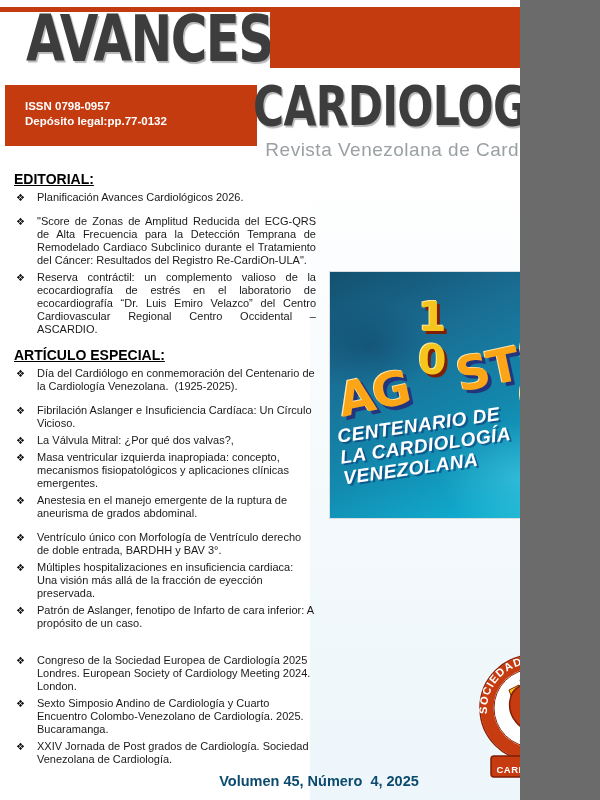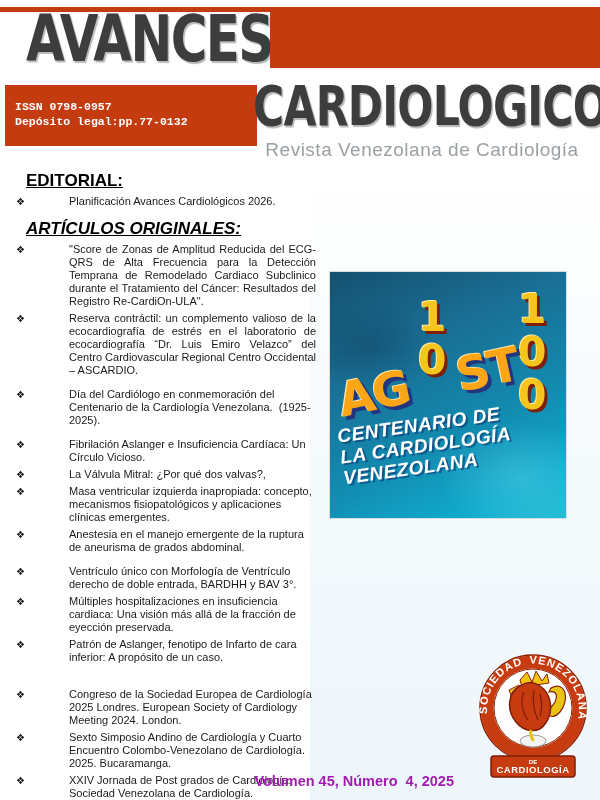--- a/index.html
+++ b/index.html
@@ -1,44 +1,44 @@
 <!DOCTYPE html>
 <html><head>
 <meta charset="utf-8">
 <style>
   html,body{margin:0;padding:0;background:#6b6b6b;}
-  .page{position:relative;width:600px;height:800px;background:#ffffff;overflow:hidden;
+  .page{position:relative;width:520px;height:800px;background:#ffffff;overflow:hidden;
         font-family:"Liberation Sans",sans-serif;color:#1a1a1a;}
 
   
   .top-rule{position:absolute;left:0;top:7px;width:600px;height:5px;background:#c43b10;}
   .title-top{position:absolute;left:26px;top:4px;font-family:"DejaVu Sans",sans-serif;
              font-weight:bold;font-size:64px;line-height:70px;color:#3d3d3d;
              letter-spacing:-2px;transform:scaleX(0.78);transform-origin:left top;
              text-shadow:2px 2px 1px rgba(0,0,0,.28);}
   .red-block{position:absolute;left:270px;top:12px;width:330px;height:56px;background:#c43b10;}
   .issn-band{position:absolute;left:5px;top:85px;width:252px;height:61px;background:#c43b10;
              color:#ffffff;font-weight:bold;font-size:11.5px;line-height:15px;
-             padding:14px 0 0 10px;box-sizing:border-box;font-family:Liberation Mono, monospace;}
+             padding:14px 0 0 20px;box-sizing:border-box;}
   .title-bottom{position:absolute;left:253px;top:70px;font-family:"DejaVu Sans",sans-serif;
              font-weight:bold;font-size:56px;line-height:72px;color:#3d3d3d;
              letter-spacing:-1px;transform:scaleX(0.76);transform-origin:left top;
              text-shadow:2px 2px 1px rgba(0,0,0,.28);white-space:nowrap;}
   .subtitle{position:absolute;left:248px;top:142px;width:348px;text-align:center;
             color:#9aa0a3;font-size:19px;line-height:15px;letter-spacing:.5px;}
 
   
   .toc{position:absolute;left:14px;top:160px;width:302px;}
   .section{margin-top:11px;}
-  .sec-heading{font-weight:bold;font-size:17px;text-decoration:underline;color:#000;margin-left:12px;}
+  .sec-heading{font-weight:bold;font-size:14px;text-decoration:underline;color:#000;}
   .sec-heading.it{font-style:italic;}
   .item{position:relative;padding-left:23px;margin-top:4px;font-size:11px;line-height:13px;}
   .item.just .itext{text-align:justify;display:block;}
   .bullet{position:absolute;left:2px;top:0;font-size:10px;color:#111;}
-  .itext{display:block;margin-left:32px;}
+  .itext{display:block;}
 
   
   .poster{position:absolute;left:330px;top:272px;width:236px;height:246px;overflow:hidden;
           background:linear-gradient(155deg,#14506f 0%,#1a6e94 30%,#1388ad 60%,#10a9cc 85%,#22bcd4 100%);
           outline:1px solid #d8dde0;}
   .poster .blob1{position:absolute;left:-30px;top:30px;width:140px;height:90px;border-radius:50%;
           background:radial-gradient(closest-side,rgba(10,50,80,.35),rgba(10,50,80,0));}
   .poster .blob2{position:absolute;left:110px;top:150px;width:160px;height:110px;border-radius:50%;
           background:radial-gradient(closest-side,rgba(120,230,245,.30),rgba(120,230,245,0));}
   .oletter{position:absolute;font-family:"DejaVu Sans",sans-serif;font-weight:bold;
@@ -52,22 +52,22 @@
            text-shadow:-1px -1px 0 #ffeaa0,3px 3px 0 #7e1f08;}
   .stack-mid{left:88px;top:24px;}
   .stack-right{left:188px;top:16px;}
   .p-caption{position:absolute;left:6px;top:154px;z-index:4;transform:rotate(-8deg);
              transform-origin:left top;font-weight:bold;font-style:italic;font-size:19px;
              line-height:21px;color:#ffffff;letter-spacing:.5px;
              text-shadow:2px 2px 0 rgba(15,45,110,.55);white-space:nowrap;}
 
   
   .seal{position:absolute;left:476px;top:648px;width:114px;height:136px;}
-  .volume-line{position:absolute;left:154px;top:773px;width:300px;text-align:right;
-               font-weight:bold;font-size:14.5px;color:#a21caf;}
+  .volume-line{position:absolute;left:169px;top:773px;width:300px;text-align:center;
+               font-weight:bold;font-size:14.5px;color:#0c4a6e;}
 
   
   .blue-wash{position:absolute;left:310px;top:170px;width:290px;height:630px;pointer-events:none;
              background:linear-gradient(180deg,rgba(205,232,243,0) 0%,rgba(200,228,240,.18) 45%,rgba(190,222,238,.28) 100%);}
 </style>
 </head>
 <body>
 
 <div class="page">
 
@@ -92,31 +92,31 @@
 
   <div class="toc">
       <div class="section">
         <div class="sec-heading">EDITORIAL:</div>
         <div class="item">
           <span class="bullet">❖</span>
           <span class="itext">Planificación Avances Cardiológicos 2026.</span>
         </div>
       </div>
       <div class="section">
-        <div class="sec-heading it">ARTÍCULOS ORIGINALES:</div>
         <div class="item just">
           <span class="bullet">❖</span>
           <span class="itext">"Score de Zonas de Amplitud Reducida del ECG-QRS de Alta Frecuencia para la Detección Temprana de Remodelado Cardiaco Subclinico durante el Tratamiento del Cáncer: Resultados del Registro Re-CardiOn-ULA".</span>
         </div>
         <div class="item just">
           <span class="bullet">❖</span>
           <span class="itext">Reserva contráctil: un complemento valioso de la ecocardiografía de estrés en el laboratorio de ecocardiografía “Dr. Luis Emiro Velazco” del Centro Cardiovascular Regional Centro Occidental – ASCARDIO.</span>
         </div>
       </div>
       <div class="section">
+        <div class="sec-heading">ARTÍCULO ESPECIAL:</div>
         <div class="item">
           <span class="bullet">❖</span>
           <span class="itext">Día del Cardiólogo en conmemoración del Centenario de la Cardiología Venezolana.&nbsp;&nbsp;(1925-2025).</span>
         </div>
       </div>
       <div class="section">
         <div class="item">
           <span class="bullet">❖</span>
           <span class="itext">Fibrilación Aslanger e Insuficiencia Cardíaca: Un Círculo Vicioso.</span>
         </div>

